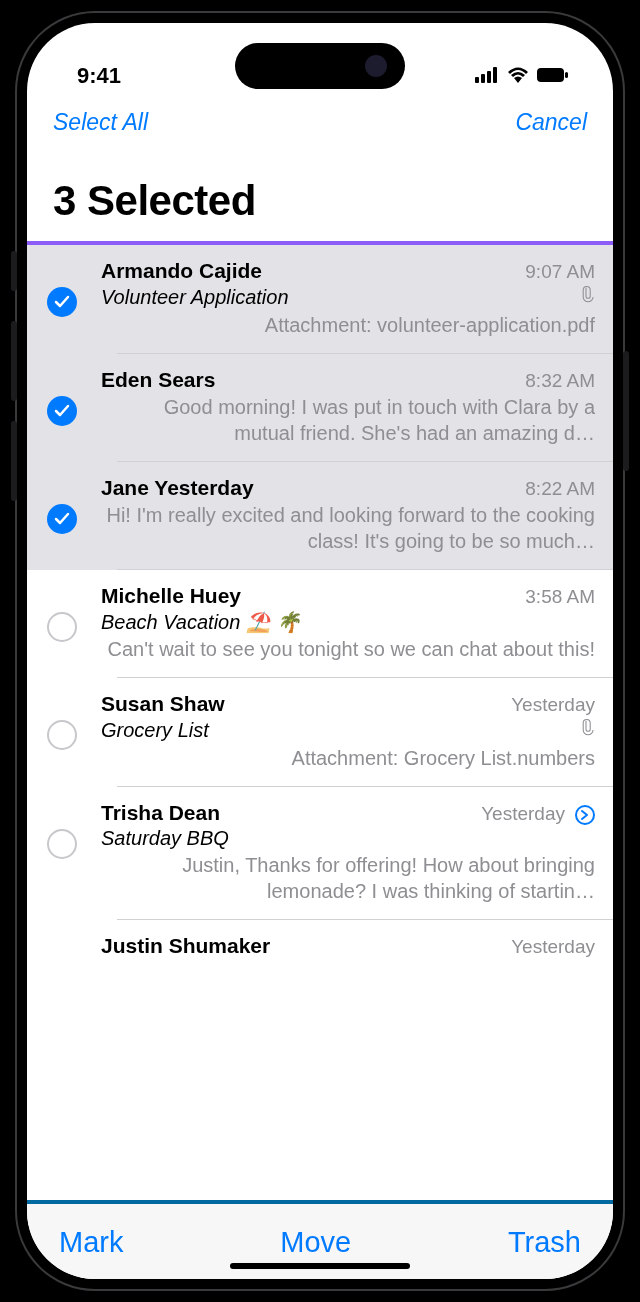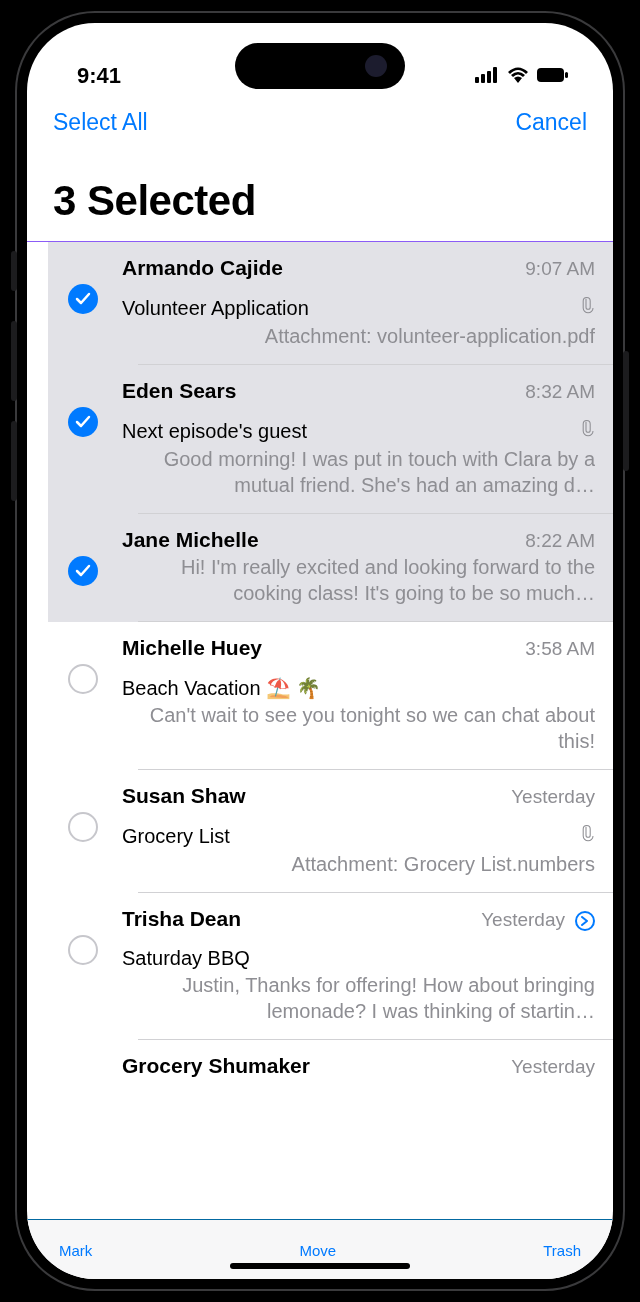--- a/index.html
+++ b/index.html
@@ -71,33 +71,32 @@
       font-weight: 600;
     }
     .status-right { display: flex; gap: 8px; align-items: center; }
     .nav-bar {
       display: flex;
       justify-content: space-between;
       padding: 14px 26px 10px 26px;
       font-size: 23px;
       color: #007aff;
     }
-    .nav-bar span { cursor: pointer; }
+    .nav-bar span { cursor: pointer; font-style: italic; }
     .page-title {
       font-size: 42px;
       font-weight: 800;
       padding: 4px 26px 16px 26px;
       letter-spacing: -0.5px;
       margin-top: 27px;
     }
     .list {
       flex: 1;
       overflow: hidden;
-      border-top: 1px solid #8b5cf6;
-      padding-left: 21px;
+      border-top: 4px solid #8b5cf6;
     }
     .row {
       display: flex;
       align-items: flex-start;
       padding: 14px 18px 16px 20px;
       position: relative;
     }
     .row.selected { background: #e2e2e7; }
     .row::after {
       content: "";
@@ -125,44 +124,44 @@
       background: #007aff;
       display: flex;
       align-items: center;
       justify-content: center;
     }
     .checkbox.checked svg { width: 16px; height: 16px; }
     .content { flex: 1; min-width: 0; }
     .line1 { display: flex; justify-content: space-between; align-items: baseline; }
     .sender { font-size: 21px; font-weight: 700; }
     .time { font-size: 19px; color: #8e8e93; display: flex; align-items: center; gap: 6px; }
-    .subject { font-size: 20px; margin-top: 16px; }
+    .subject { font-size: 20px; margin-top: 2px; font-style: italic; }
     .preview {
       font-size: 20px;
       color: #8e8e93;
       margin-top: 2px;
       line-height: 1.3;
       max-height: 52px;
       overflow: hidden;
       text-align: right;
     }
     .attach-icon {
       width: 16px;
       height: 20px;
       color: #8e8e93;
       margin-left: 2px;
     }
     .attach-line { display: flex; align-items: center; gap: 4px; }
     .toolbar {
       display: flex;
       justify-content: space-between;
       padding: 22px 32px 20px 32px;
-      font-size: 15px;
+      font-size: 29px;
       color: #007aff;
-      border-top: 1px solid #0369a1;
+      border-top: 4px solid #0369a1;
       background: #f7f7f8;
     }
     .home-ind {
       position: absolute;
       bottom: 10px;
       left: 50%;
       transform: translateX(-50%);
       width: 180px;
       height: 6px;
       background: #000;
@@ -254,38 +253,32 @@
               <path d="M2 8 L6 12 L14 3" stroke="#fff" stroke-width="2.5" fill="none" stroke-linecap="round" stroke-linejoin="round"></path>
             </svg>
           </div>
           <div class="content">
             <div class="line1">
               <span class="sender">Eden Sears</span>
               <span class="time">
                 <span>8:32 AM</span>
               </span>
             </div>
-            <div class="subject attach-line">
-              <span>Next episode's guest</span>
-              <span style="margin-left: auto;"><svg class="attach-icon" viewBox="0 0 16 20">
-                  <path d="M8 2 v12 a3 3 0 0 0 6 0 V5 a5 5 0 0 0 -10 0 v10 a7 7 0 0 0 14 0" stroke="#8e8e93" stroke-width="1.5" fill="none" transform="scale(0.7) translate(2,2)"></path>
-                </svg></span>
-            </div>
             <div class="preview">Good morning! I was put in touch with Clara by a mutual friend. She's had an amazing d…</div>
           </div>
         </div>
         <div class="row selected">
           <div class="checkbox checked">
             <svg viewBox="0 0 16 16">
               <path d="M2 8 L6 12 L14 3" stroke="#fff" stroke-width="2.5" fill="none" stroke-linecap="round" stroke-linejoin="round"></path>
             </svg>
           </div>
           <div class="content">
             <div class="line1">
-              <span class="sender">Jane Michelle</span>
+              <span class="sender">Jane Yesterday</span>
               <span class="time">
                 <span>8:22 AM</span>
               </span>
             </div>
             <div class="preview">Hi! I'm really excited and looking forward to the cooking class! It's going to be so much…</div>
           </div>
         </div>
         <div class="row">
           <div class="checkbox unchecked"></div>
           <div class="content">
@@ -336,21 +329,21 @@
             <div class="subject attach-line">
               <span>Saturday BBQ</span>
             </div>
             <div class="preview">Justin, Thanks for offering! How about bringing lemonade? I was thinking of startin…</div>
           </div>
         </div>
         <div class="row partial">
           <div class="checkbox unchecked" style="visibility: hidden;"></div>
           <div class="content">
             <div class="line1">
-              <span class="sender">Grocery Shumaker</span>
+              <span class="sender">Justin Shumaker</span>
               <span class="time">
                 <span>Yesterday</span>
               </span>
             </div>
           </div>
         </div>
       </div>
 
     <div class="toolbar">
       <span>Mark</span>

